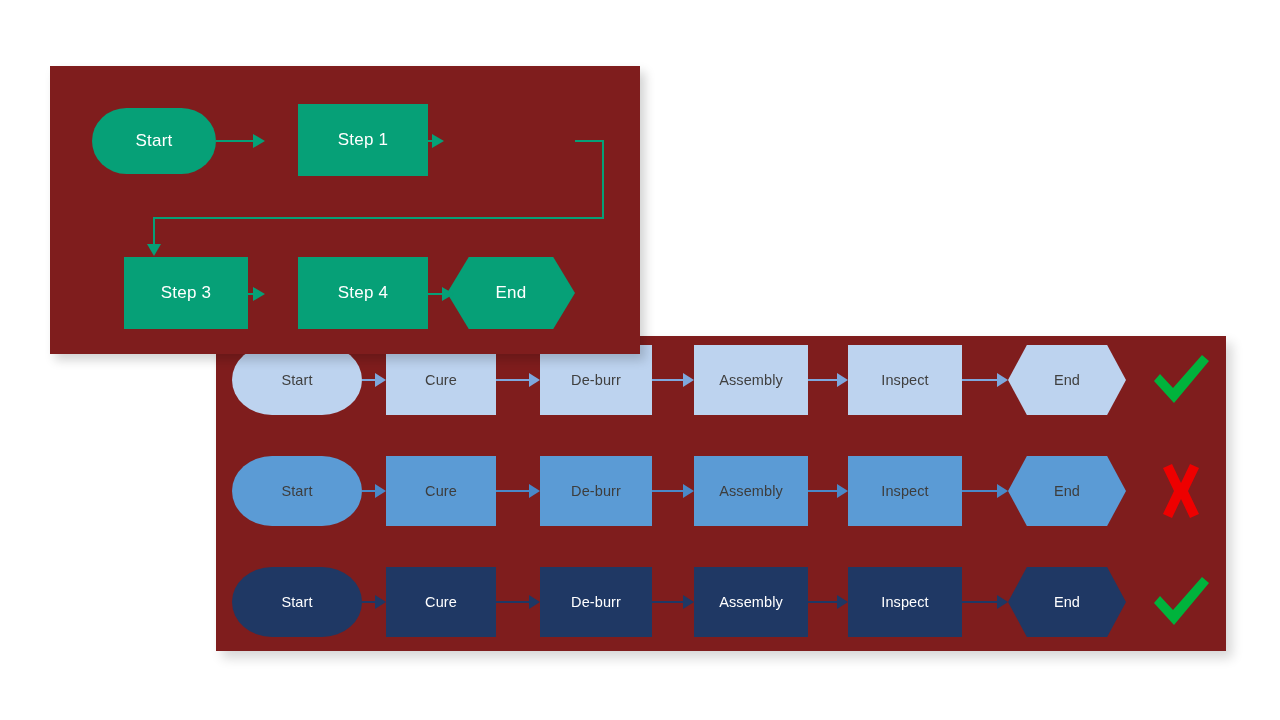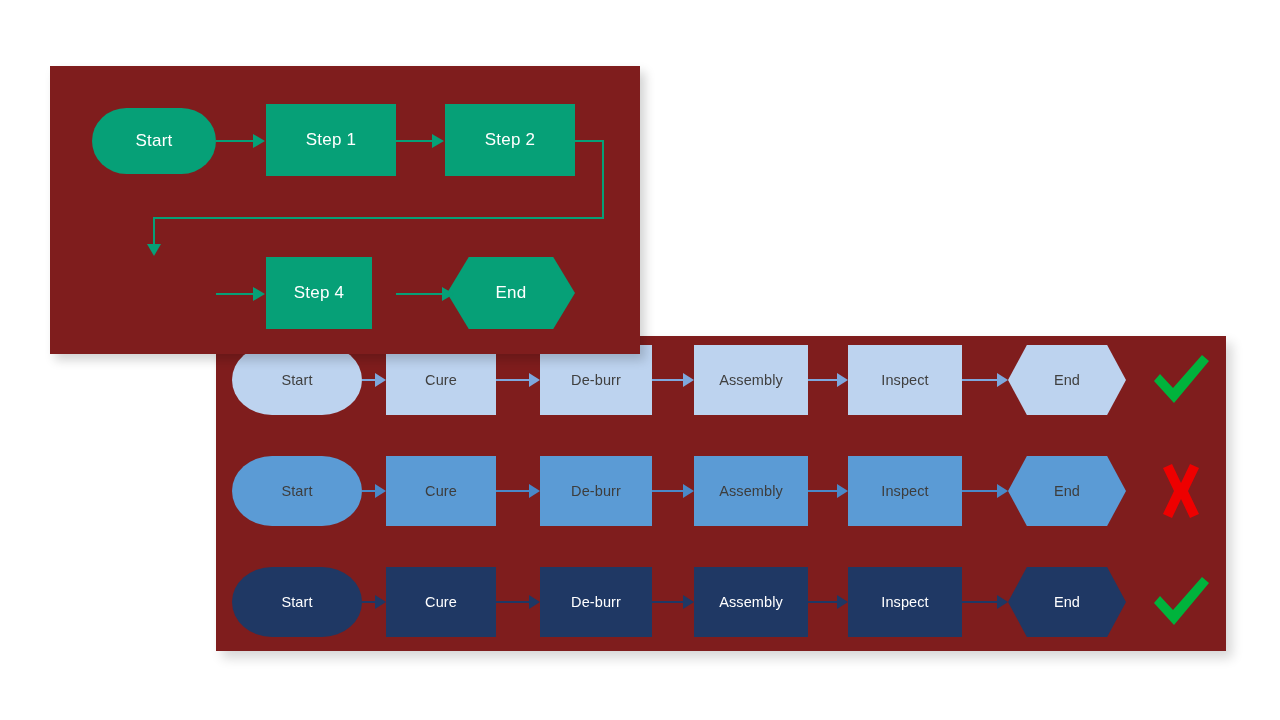--- a/index.html
+++ b/index.html
@@ -41,21 +41,21 @@
   .gnode {
     position: absolute;
     display: flex;
     align-items: center;
     justify-content: center;
     color: #ffffff;
     font-size: 17px;
     letter-spacing: 0.2px;
     z-index: 2;
   }
-  .grect  { background: var(--green); }
+  .grect  { background: var(--green); margin-left: 32px; }
   .gstart {
     background: var(--green);
     border-radius: 46px / 44px;
   }
   .ghex   { background: var(--green); clip-path: polygon(17% 0%, 83% 0%, 100% 50%, 83% 100%, 17% 100%, 0% 50%); }
 
   .conn { position: absolute; background: var(--green); z-index: 1; }
   .conn-h { height: 2px; }
   .conn-v { width: 2px; }
   .arrow-r {
@@ -217,26 +217,26 @@
 <div class="panel" id="top-panel">
 
   <div class="gnode gstart" style="left:42px; top:42px; width:124px; height:66px;">
     <span>Start</span>
   </div>
 
   <div class="gnode grect" style="left:216px; top:38px; width:130px; height:72px;">
     <span>Step 1</span>
   </div>
 
-  <div class="gnode grect" style="left:395px; top:38px; width:130px; height:72px;">
-    <span>Step 2</span>
-  </div>
-
-
-  <div class="gnode grect" style="left:216px; top:191px; width:106px; height:72px;">
+
+  <div class="gnode grect" style="left:42px; top:191px; width:124px; height:72px;">
+    <span>Step 3</span>
+  </div>
+
+  <div class="gnode grect" style="left:216px; top:191px; width:130px; height:72px;">
     <span>Step 4</span>
   </div>
 
   <div class="gnode ghex" style="left:397px; top:191px; width:128px; height:72px;">
     <span>End</span>
   </div>
 
   <div class="conn conn-h" style="left:166px; top:74px; width:38px;"></div>
   <div class="arrow-r" style="left:203px; top:68px;"></div>
 

